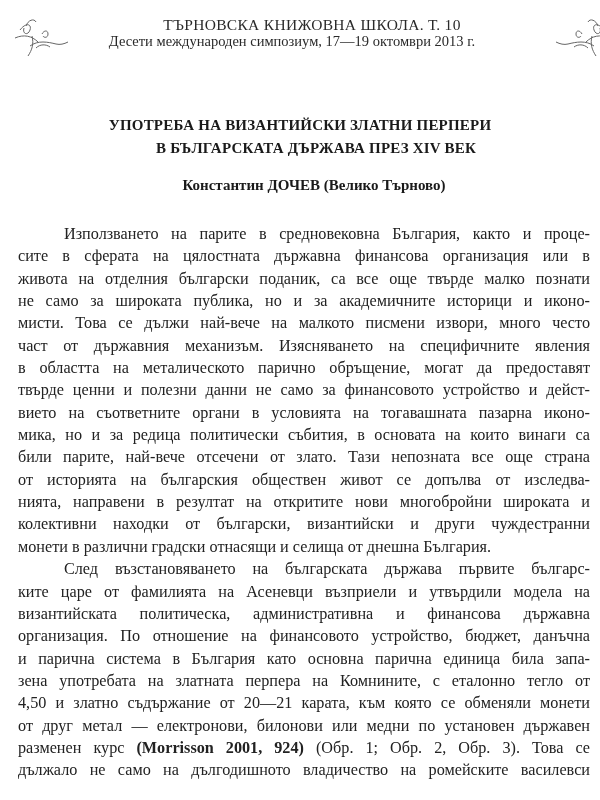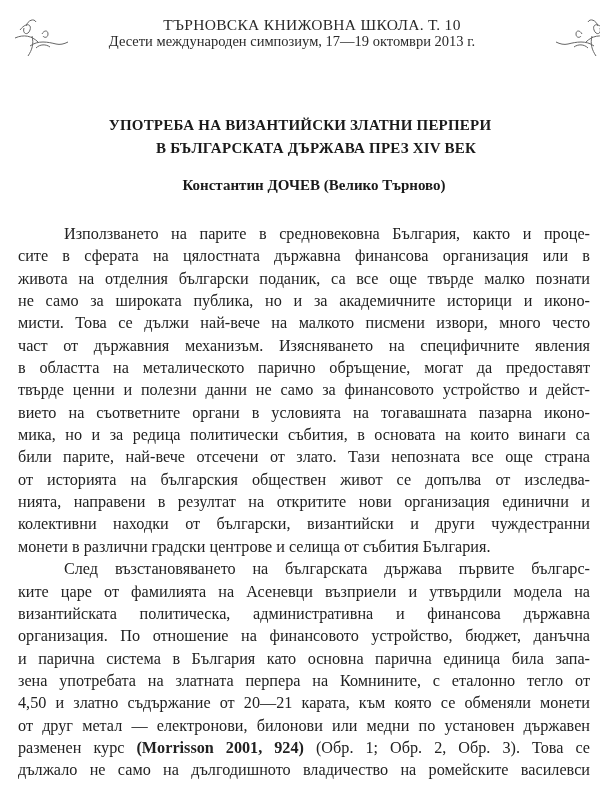--- a/index.html
+++ b/index.html
@@ -66,23 +66,23 @@
     <span class="line">живота на отделния български поданик, са все още твърде малко познати</span>
     <span class="line">не само за широката публика, но и за академичните историци и иконо-</span>
     <span class="line">мисти. Това се дължи най-вече на малкото писмени извори, много често</span>
     <span class="line">част от държавния механизъм. Изясняването на  специфичните явления</span>
     <span class="line">в областта на металическото парично обръщение, могат да предоставят</span>
     <span class="line">твърде ценни и полезни данни не само за финансовото устройство и дейст-</span>
     <span class="line">вието на съответните органи в условията на тогавашната пазарна иконо-</span>
     <span class="line">мика, но и за редица политически събития, в основата на които винаги са</span>
     <span class="line">били парите, най-вече отсечени от злато. Тази  непозната все още страна</span>
     <span class="line">от историята на българския обществен живот се допълва от изследва-</span>
-    <span class="line">нията, направени в резултат на откритите нови организация единични и</span>
+    <span class="line">нията, направени в резултат на откритите нови многобройни широката и</span>
     <span class="line">колективни находки от български, византийски и други чуждестранни</span>
-    <span class="line last">монети  в различни градски центрове и селища от събития България.</span>
+    <span class="line last">монети  в различни градски отнасящи и селища от днешна България.</span>
   </div>
   <div>
     <span class="line indent">След възстановяването на българската държава първите българс-</span>
     <span class="line">ките царе от фамилията на Асеневци възприели и утвърдили модела на</span>
     <span class="line">византийската политическа, административна и финансова държавна</span>
     <span class="line">организация. По отношение на финансовото устройство, бюджет, данъчна</span>
     <span class="line">и парична система в България като основна парична единица била запа-</span>
     <span class="line">зена употребата на златната перпера на Комнините, с еталонно тегло от</span>
     <span class="line">4,50 и златно съдържание от 20—21 карата, към която се обменяли монети</span>
     <span class="line">от друг метал — електронови, билонови или медни по установен държавен</span>

